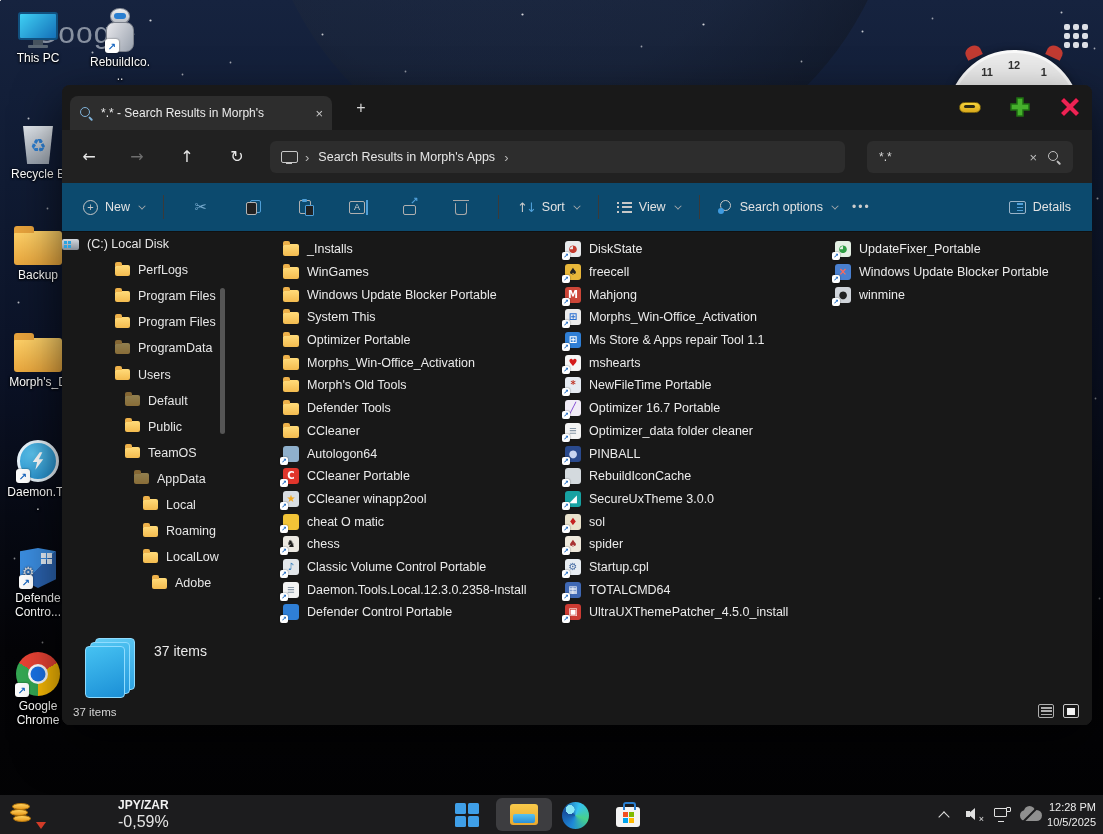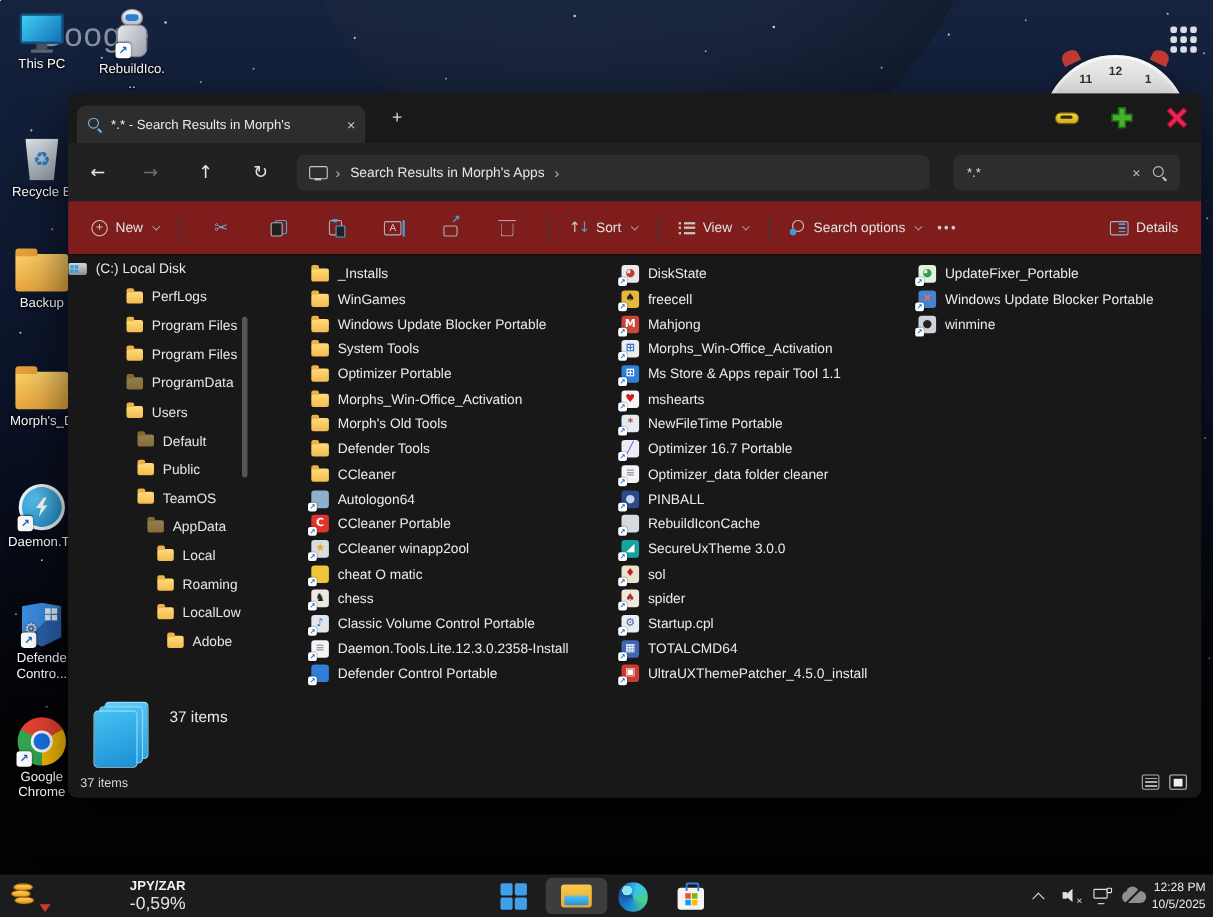--- a/index.html
+++ b/index.html
@@ -102,21 +102,21 @@
   .crumb-sep{color:#b8b8b8;font-size:13px}
   .moni{position:relative;width:15px;height:13px;flex:none}
   .moni::before{content:"";position:absolute;left:0;top:0;width:15px;height:10px;border:1.5px solid #c8c8c8;border-radius:2px}
   .moni::after{content:"";position:absolute;left:4.5px;bottom:0;width:6px;height:1.5px;background:#c8c8c8}
   .searchbox{position:absolute;left:805px;top:11px;width:206px;height:32px;background:#2d2d2d;border-radius:6px;
     display:flex;align-items:center;gap:10px;padding:0 12px;font-size:12px;color:#d8d8d8}
   .searchval{flex:1}
   .sclear{color:#bdbdbd;font-size:13px;cursor:pointer}
   .smag{color:#c0c0c0}
 
-  .toolbar{position:absolute;left:0;top:98px;right:0;height:48px;background:#7f1d1d;display:flex;align-items:center;padding:0 14px}
+  .toolbar{position:absolute;left:0;top:98px;right:0;height:48px;background:#0c4a6e;display:flex;align-items:center;padding:0 14px}
   .tbtn{display:flex;align-items:center;gap:7px;color:#e2e2e2;font-size:12.5px;cursor:pointer;padding:5px 7px;border-radius:4px}
   .divv{width:1px;height:24px;background:#3a3a3a;margin:0 11px}
   .cdown{width:6px;height:6px;border-right:1.5px solid #b0b0b0;border-bottom:1.5px solid #b0b0b0;
     transform:rotate(45deg) scale(.85);margin-left:2px;margin-top:-3px}
   .plusc{width:15px;height:15px;border:1.5px solid #c8c8c8;border-radius:50%;display:flex;align-items:center;
     justify-content:center;font-size:11px;color:#c8c8c8}
   .plusc::after{content:"+"}
   .icobtn{width:30px;height:30px;display:flex;align-items:center;justify-content:center;border-radius:4px;cursor:pointer;margin:0 11px}
   .scis{font-family:"DejaVu Sans",sans-serif;font-size:15px;color:#74a8cc}
   .copyi{position:relative;width:15px;height:15px}
@@ -555,21 +555,21 @@
 
           </span>
           <span class="fname">Windows Update Blocker Portable</span>
         </div>
 
         <div class="frow" data-sc="n">
           <span class="fi" data-kind="folder">
             <span class="g"></span>
 
           </span>
-          <span class="fname">System Tools</span>
+          <span class="fname">System This</span>
         </div>
 
         <div class="frow" data-sc="n">
           <span class="fi" data-kind="folder">
             <span class="g"></span>
 
           </span>
           <span class="fname">Optimizer Portable</span>
         </div>
 
@@ -651,21 +651,21 @@
             <span class="sbadge"></span>
           </span>
           <span class="fname">Classic Volume Control Portable</span>
         </div>
 
         <div class="frow" data-sc="y">
           <span class="fi" data-kind="app" style="background: rgb(244, 244, 244);">
             <span class="g" style="color: rgb(138, 153, 168);">≡</span>
             <span class="sbadge"></span>
           </span>
-          <span class="fname">Daemon.Tools.Lite.12.3.0.2358-Install</span>
+          <span class="fname">Daemon.Tools.Local.12.3.0.2358-Install</span>
         </div>
 
         <div class="frow" data-sc="y">
           <span class="fi" data-kind="app" style="background: rgb(47, 127, 214);">
             <span class="g" style="color: rgb(255, 255, 255);"></span>
             <span class="sbadge"></span>
           </span>
           <span class="fname">Defender Control Portable</span>
         </div>
       </div>

